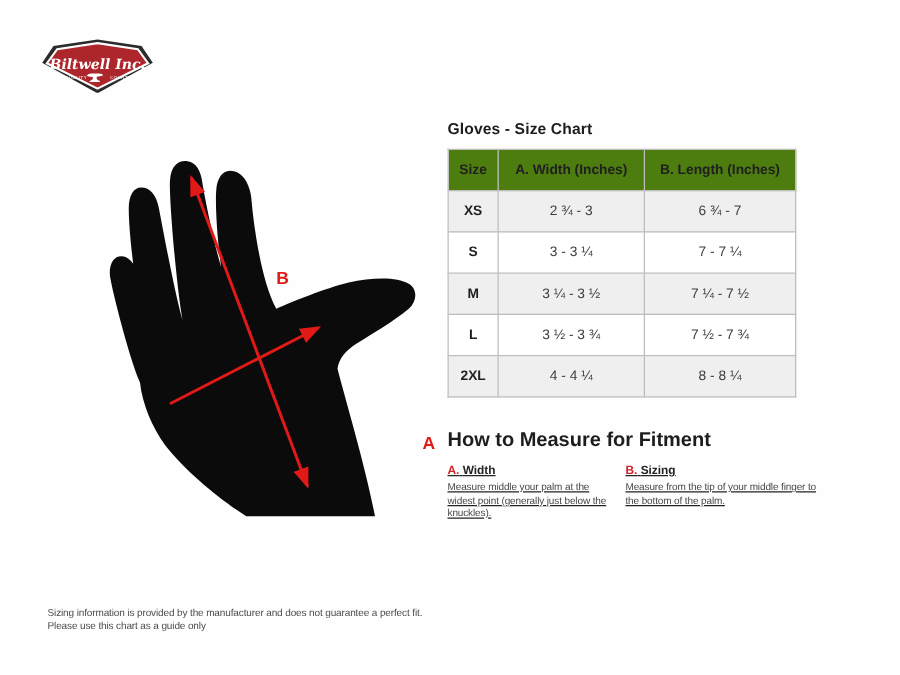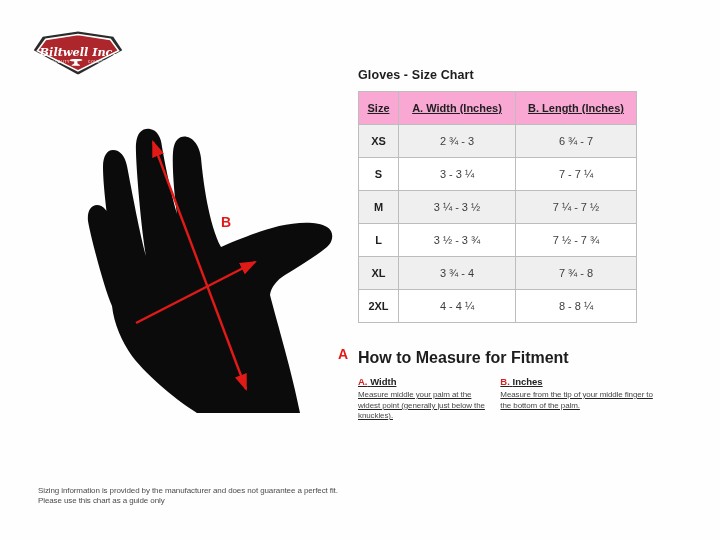--- a/index.html
+++ b/index.html
@@ -18,38 +18,38 @@
   .hand-wrap{position:absolute;left:80px;top:100px;width:260px;height:335px;}
   .hand-wrap svg{width:100%;height:100%;display:block;}
   .diag-label{
     position:absolute;font-weight:bold;font-size:14px;line-height:14px;
     color:#e21a17;letter-spacing:0;
   }
   .diag-label.b{left:141px;top:115px;}
   .diag-label.a{left:258px;top:247px;}
 
   
-  .right-col{position:absolute;left:358px;top:68px;width:300px;}
+  .right-col{position:absolute;left:358px;top:96px;width:300px;}
   .chart-title{
     font-size:12.5px;font-weight:bold;color:#1d1d1d;letter-spacing:0.1px;
     margin:0 0 9px 0;
   }
   table.size-table{
     border-collapse:collapse;table-layout:fixed;width:278px;
     border:1px solid #8e8e8e;
   }
   table.size-table col.c-size{width:40px;}
   table.size-table col.c-width{width:117px;}
   table.size-table col.c-length{width:121px;}
   table.size-table th, table.size-table td{
     border:1px solid #bdbdbd;height:32px;text-align:center;vertical-align:middle;
     padding:0 2px;
   }
   table.size-table th{
-    background:#f9a8d4;font-size:11px;font-weight:bold;color:#1f1f1f;text-decoration:underline;
+    background:#4d7c0f;font-size:11px;font-weight:bold;color:#1f1f1f;
   }
   table.size-table td{font-size:11px;color:#3d3d3d;font-weight:500;margin-top:36px;}
   table.size-table td.size-cell{font-weight:bold;color:#1f1f1f;}
   table.size-table tbody tr:nth-child(odd){background:#efefef;}
   table.size-table tbody tr:nth-child(even){background:#ffffff;}
 
   .measure-title{
     font-size:16px;font-weight:bold;color:#1d1d1d;margin:26px 0 9px 0;
   }
   .measure-cols{display:flex;gap:11px;text-decoration:underline;}
@@ -157,46 +157,41 @@
           <td class="size-cell">M</td>
           <td>3 ¼ - 3 ½</td>
           <td>7 ¼ - 7 ½</td>
         </tr>
         <tr>
           <td class="size-cell">L</td>
           <td>3 ½ - 3 ¾</td>
           <td>7 ½ - 7 ¾</td>
         </tr>
         <tr>
-          <td class="size-cell">XL</td>
-          <td>3 ¾ - 4</td>
-          <td>7 ¾ - 8</td>
-        </tr>
-        <tr>
           <td class="size-cell">2XL</td>
           <td>4 - 4 ¼</td>
           <td>8 - 8 ¼</td>
         </tr>
       </tbody>
     </table>
 
     <h3 class="measure-title">How to Measure for Fitment</h3>
 
     <div class="measure-cols">
       <div class="measure-item">
         <div class="measure-label">
           <span class="letter">A.</span>
           <span>Width</span>
         </div>
         <div class="measure-text">Measure middle your palm at the widest point (generally just below the knuckles).</div>
       </div>
       <div class="measure-item b">
         <div class="measure-label">
           <span class="letter">B.</span>
-          <span>Inches</span>
+          <span>Sizing</span>
         </div>
         <div class="measure-text">Measure from the tip of your middle finger to the bottom of the palm.</div>
       </div>
     </div>
   </div>
 
   <div class="footer">
     <div>Sizing information is provided by the manufacturer and does not guarantee a perfect fit.</div>
     <div>Please use this chart as a guide only</div>
   </div>

